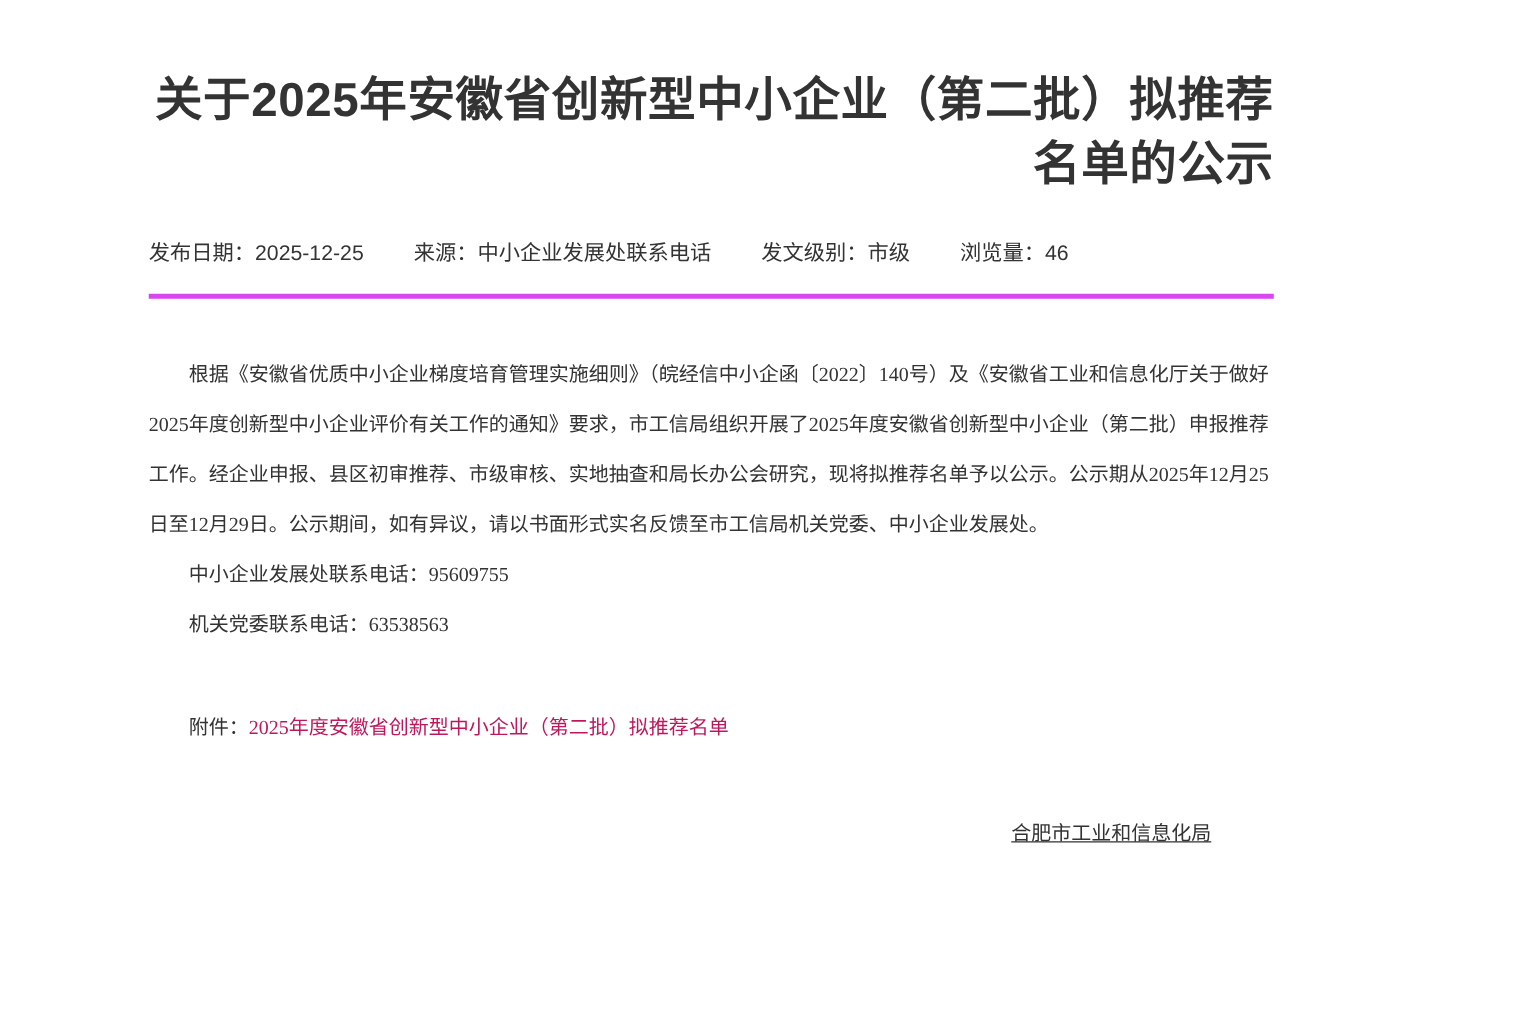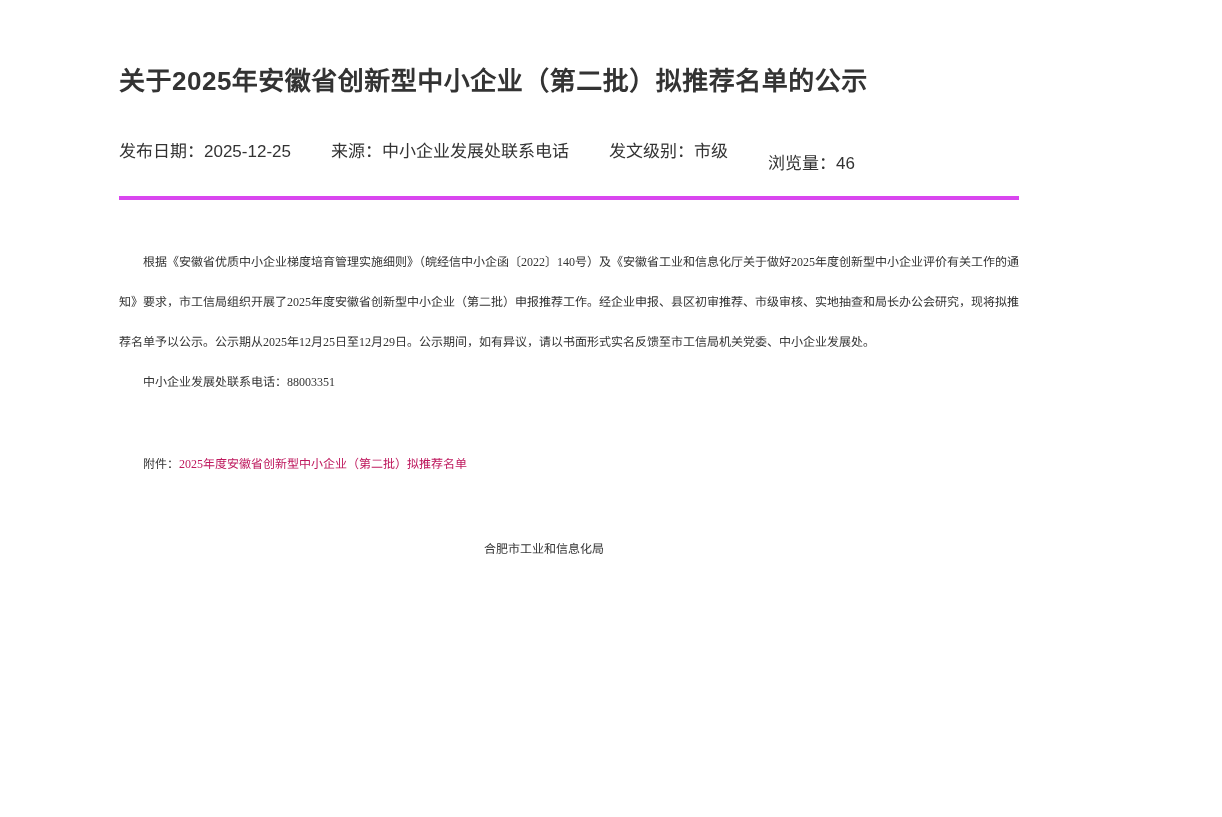--- a/index.html
+++ b/index.html
@@ -11,85 +11,87 @@
     width: 1222px;
     min-height: 817px;
     position: relative;
   }
   .content {
     width: 900px;
     margin-left: 119px;
     padding-top: 56px;
   }
   .article-title {
-    font-size: 26px;
+    font-size: 38px;
     font-weight: 700;
     color: #333333;
-    text-align: left;
+    text-align: right;
     line-height: 51px;
     letter-spacing: 0.5px;
   }
   .meta-row {
     margin-top: 30px;
     padding-bottom: 22px;
     border-bottom: 4px solid #d946ef;
     font-size: 17px;
     color: #333333;
     display: flex;
     flex-wrap: nowrap;
     white-space: nowrap;
   }
   .meta-item { margin-right: 40px; }
-  .meta-item:last-child { margin-right: 0; margin-top: 12px; }
+  .meta-item:last-child { margin-right: 0; }
   .article-body {
     margin-top: 42px;
     font-family: "Liberation Serif", "DejaVu Serif", serif;
-    font-size: 12px;
+    font-size: 16px;
     line-height: 40px;
     color: #333333;
   }
   .article-body p {
     text-indent: 2em;
   }
   .attachment-line {
     margin-top: 42px;
     text-indent: 2em;
   }
   .attachment-link {
     color: #be185d;
     text-decoration: none;
     cursor: pointer;
   }
   .signature-block {
     margin-top: 44px;
-    text-align: center;
+    text-align: right;
     padding-right: 50px;
     line-height: 42px;
+    text-decoration: underline;
   }
 </style>
 </head>
 <body>
 
 <div class="content">
 
   <h1 class="article-title">关于2025年安徽省创新型中小企业（第二批）拟推荐名单的公示</h1>
 
   <div class="meta-row">
     <span class="meta-item"><span>发布日期：</span><span>2025-12-25</span></span>
     <span class="meta-item"><span>来源：</span><span>中小企业发展处联系电话</span></span>
     <span class="meta-item"><span>发文级别：</span><span>市级</span></span>
     <span class="meta-item"><span>浏览量：</span><span>46</span></span>
   </div>
 
   <div class="article-body">
 
     <p>根据《安徽省优质中小企业梯度培育管理实施细则》（皖经信中小企函〔2022〕140号）及《安徽省工业和信息化厅关于做好2025年度创新型中小企业评价有关工作的通知》要求，市工信局组织开展了2025年度安徽省创新型中小企业（第二批）申报推荐工作。经企业申报、县区初审推荐、市级审核、实地抽查和局长办公会研究，现将拟推荐名单予以公示。公示期从2025年12月25日至12月29日。公示期间，如有异议，请以书面形式实名反馈至市工信局机关党委、中小企业发展处。</p>
 
-    <p>中小企业发展处联系电话：88003351</p>
+    <p>中小企业发展处联系电话：95609755</p>
 
+    <p>机关党委联系电话：63538563</p>
 
     <p class="attachment-line"><span>附件：</span><a class="attachment-link">2025年度安徽省创新型中小企业（第二批）拟推荐名单</a></p>
 
     <div class="signature-block">
       <div>合肥市工业和信息化局</div>
     </div>
 
   </div>
 
 </div>

